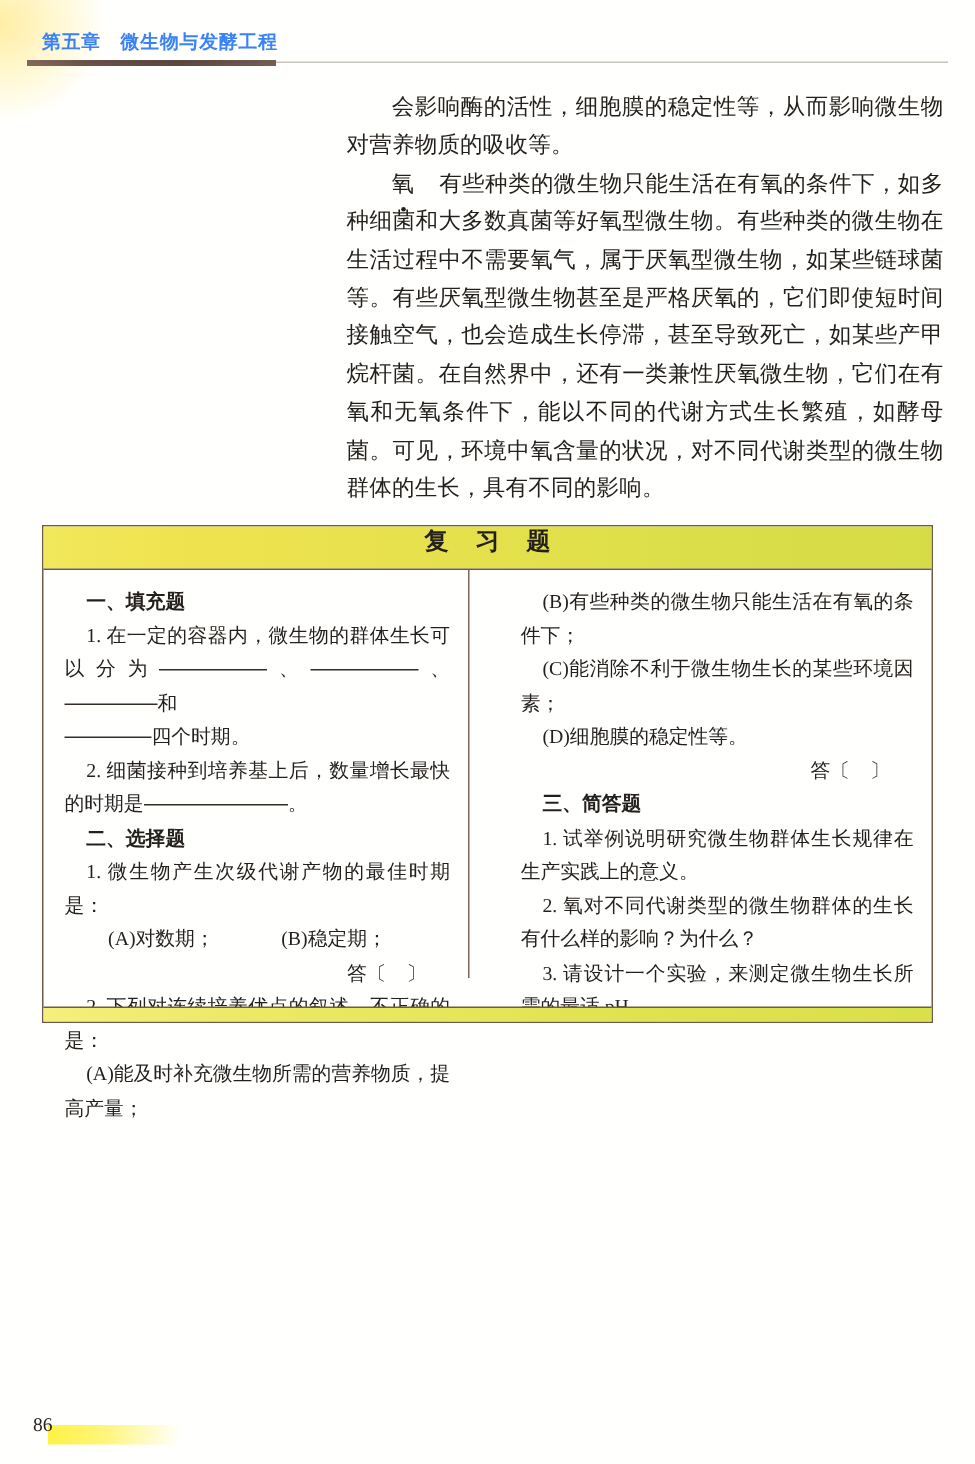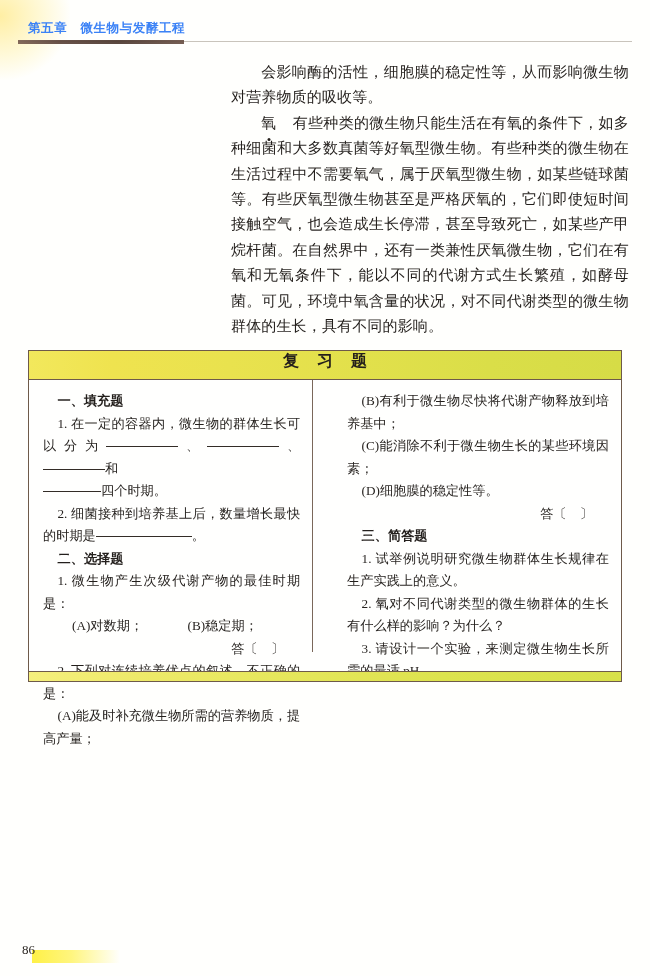--- a/index.html
+++ b/index.html
@@ -235,21 +235,21 @@
 
       <p class="sec-head">二、选择题</p>
       <p class="q-line">1. 微生物产生次级代谢产物的最佳时期是：</p>
       <span class="opt-row"><span class="opt-a">(A)对数期；</span><span>(B)稳定期；</span></span>
       <p class="answer-line">答〔　〕</p>
       <p class="q-line">2. 下列对连续培养优点的叙述，不正确的是：</p>
       <p class="q-line">(A)能及时补充微生物所需的营养物质，提高产量；</p>
     </div>
 
     <div class="ex-col" id="ex-col-right">
-      <p class="q-line">(B)有利于微生物尽快将代谢产物释放到培养基中；</p>
+      <p class="q-line">(B)有些种类的微生物只能生活在有氧的条件下；</p>
       <p class="q-line">(C)能消除不利于微生物生长的某些环境因素；</p>
       <p class="q-line">(D)细胞膜的稳定性等。</p>
       <p class="answer-line">答〔　〕</p>
       <p class="sec-head">三、简答题</p>
       <p class="q-line">1. 试举例说明研究微生物群体生长规律在生产实践上的意义。</p>
       <p class="q-line">2. 氧对不同代谢类型的微生物群体的生长有什么样的影响？为什么？</p>
       <p class="q-line">3. 请设计一个实验，来测定微生物生长所需的最适 pH。</p>
     </div>
 
   </div>

